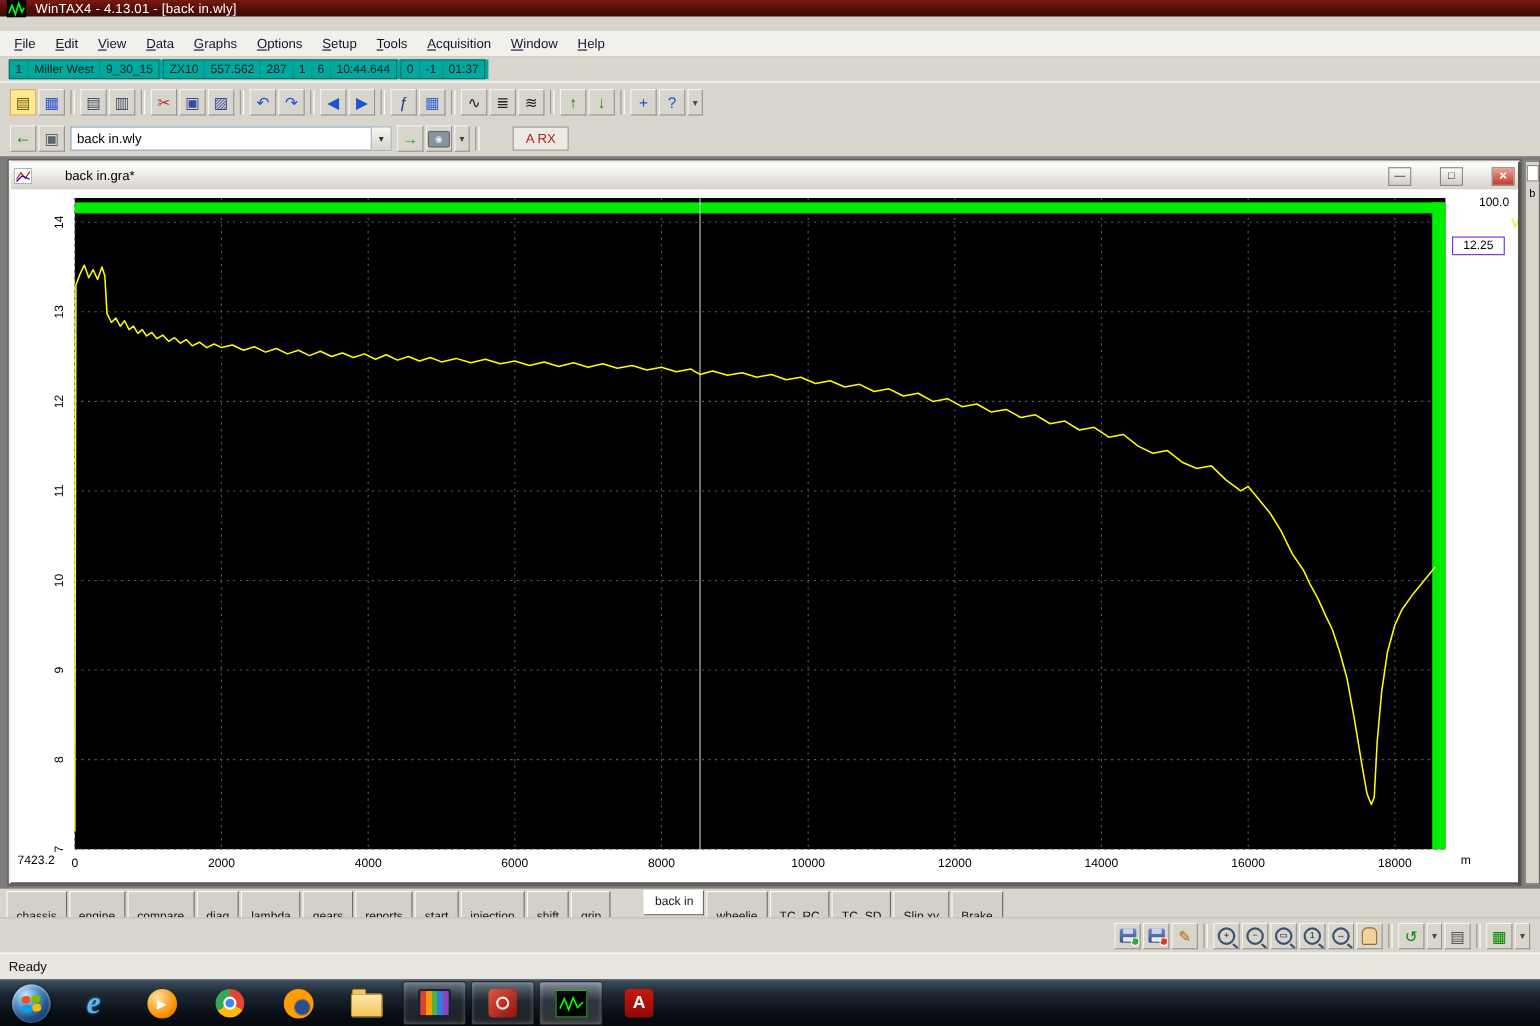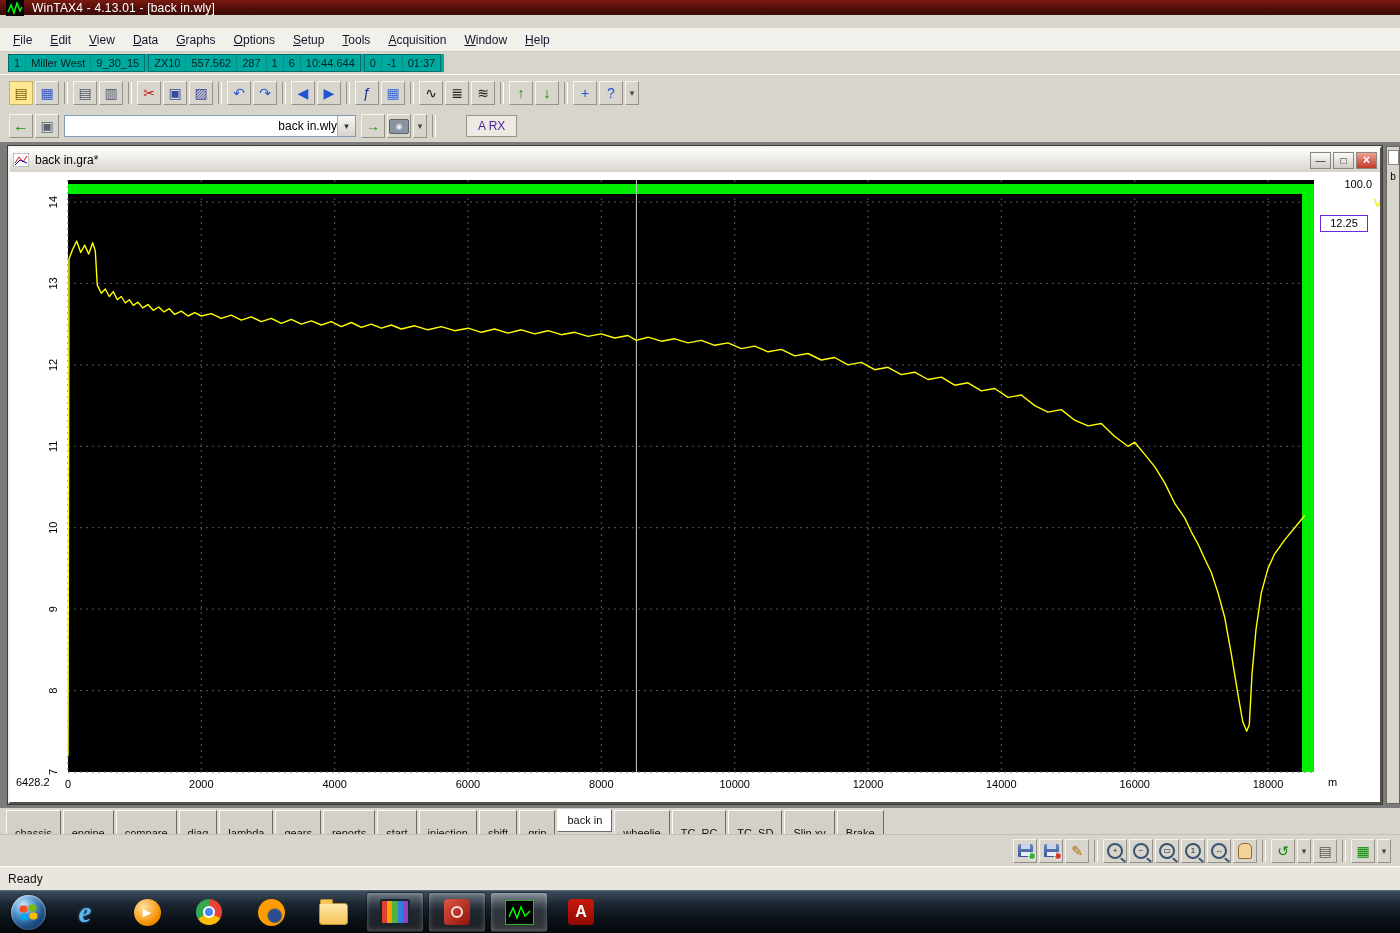--- a/index.html
+++ b/index.html
@@ -39,35 +39,35 @@
     display:flex;align-items:center;justify-content:center;font-size:8px;color:#123;}
   .mag::after{content:"";position:absolute;width:6px;height:2px;background:#3a5370;right:-5px;bottom:-4px;
     transform:rotate(40deg);border-radius:1px;}
   .disk{position:relative;width:15px;height:13px;background:linear-gradient(#6c86c2,#3c5694);border-radius:2px 2px 1px 1px;}
   .disk::before{content:"";position:absolute;left:3px;top:0;width:9px;height:5px;background:#c9d4ea;}
   .disk::after{content:"";position:absolute;left:3px;bottom:1px;width:9px;height:4px;background:#e8edf6;}
   .disk .dot{position:absolute;right:-3px;bottom:-3px;width:8px;height:8px;border-radius:50%;border:1px solid #fff;box-sizing:border-box;}
   .hand{width:12px;height:14px;background:#f3d39c;border:1px solid #96682a;border-radius:5px 5px 2px 2px;}
   .combo{display:flex;align-items:center;width:292px;height:22px;background:#fff;border:1px solid #7f9db9;
     margin:0 4px;box-sizing:border-box;}
-  .combo-text{flex:1;font-size:12px;padding-left:5px;color:#000;text-align:right;}
+  .combo-text{flex:1;font-size:12px;padding-left:5px;color:#000;}
   .combo-btn{width:17px;height:20px;background:linear-gradient(#f6f6f4,#d8d4cc);border-left:1px solid #aab;
     display:flex;align-items:center;justify-content:center;font-size:9px;color:#333;}
-  .arx{font-size:12px;padding:3px 11px;border:1px solid #9a958b;background:#eceae3;margin-left:26px;color:#4c1d95;}
+  .arx{font-size:12px;padding:3px 11px;border:1px solid #9a958b;background:#eceae3;margin-left:26px;color:#b91c1c;}
   .green-arrow{color:#0a9a00;font-weight:bold;font-size:16px;}
   .gray-glyph{color:#5a6470;}
   .cambox{background:#8a94a0;color:#e8eef4;border-radius:2px;width:18px;height:13px;font-size:8px;
     display:flex;align-items:center;justify-content:center;border:1px solid #5a646e;}
 
   
   .mdi{position:absolute;left:0;top:142px;width:100%;height:666px;background:#7b7b7b;}
   .child{position:absolute;left:8px;top:4px;width:1374px;height:658px;background:#d8d5cd;
     border:2px solid;border-color:#f4f2ec #55514b #55514b #f4f2ec;box-sizing:border-box;box-shadow:0 0 0 1px #3f3c37;}
   .childbar{height:24px;background:linear-gradient(#ffffff,#d7d3cb);display:flex;align-items:center;
-    padding:0 3px;border-bottom:1px solid #b7b3a9;}
+    padding:0 3px;border-bottom:1px solid #b7b3a9;gap:24px;}
   .child-title{font-size:12px;color:#000;margin-left:6px;flex:1;}
   .wbtn{width:21px;height:17px;background:linear-gradient(#fcfcfb,#cfccc4);border:1px solid #8a8680;
     display:flex;align-items:center;justify-content:center;font-size:10px;color:#222;margin-left:2px;box-sizing:border-box;}
   .wbtn.close{background:linear-gradient(#efa093,#c23b2a);color:#fff;font-weight:bold;font-size:12px;}
   .client{position:absolute;left:0;right:0;top:24px;bottom:0;background:#fff;overflow:hidden;}
   #chartsvg{position:absolute;left:0;top:0;}
   .chart-label{position:absolute;font-size:11px;color:#000;}
   #cursorReadout{left:6px;top:604px;}
   #xUnit{left:1318px;top:604px;}
   #scale100{right:8px;top:6px;}
@@ -75,21 +75,21 @@
   #vbattVal{left:1310px;top:43px;width:46px;height:15px;border:1px solid #6d28d9;text-align:center;line-height:15px;}
   .frag{position:absolute;left:1386px;top:4px;width:14px;height:658px;background:#d8d5cd;
     border:1px solid #6a665f;box-sizing:border-box;font-size:10px;color:#000;text-align:center;}
   .frag::before{content:"";display:block;width:9px;height:13px;background:#fff;margin:3px auto 6px;border:1px solid #888;}
 
   
   .tabbar{position:absolute;left:0;top:808px;width:100%;height:26px;background:#d8d5cd;
     display:flex;align-items:flex-start;padding:2px 0 0 6px;box-sizing:border-box;}
   .tab{font-size:11px;color:#111;background:#d4d0c7;border:1px solid;
     border-color:#fbfaf7 #6e6a62 #6e6a62 #fbfaf7;padding:16px 8px 4px;margin-right:2px;white-space:nowrap;}
-  .tab.active{background:#fff;padding:4px 9px 5px;position:relative;top:-1px;}
+  .tab.active{background:#fff;padding:4px 9px 5px;position:relative;top:-1px;margin-left:28px;}
   .statusbar{position:absolute;left:0;top:866px;width:100%;height:24px;background:#e9e6df;border-top:1px solid #fff;
     display:flex;align-items:center;padding-left:8px;box-sizing:border-box;font-size:12px;color:#111;}
 
   
   .taskbar{position:absolute;left:0;top:890px;width:100%;height:43px;
     background:linear-gradient(180deg,#3e4e5e 0%,#1c2733 30%,#0a1017 70%,#05080c 100%);
     display:flex;align-items:center;padding-left:2px;box-sizing:border-box;border-top:1px solid #5a6a7a;}
   .orb{width:52px;height:43px;display:flex;align-items:center;justify-content:center;}
   .orb-ball{width:35px;height:35px;border-radius:50%;
     background:radial-gradient(circle at 35% 28%,#cfe6f8 0%,#5d9fd4 30%,#1e4f86 62%,#0a2545 100%);
@@ -276,21 +276,21 @@
           <text x="191.3" y="616" text-anchor="middle" font-size="11" font-family="Liberation Sans, sans-serif" fill="#000">2000</text>
           <text x="324.7" y="616" text-anchor="middle" font-size="11" font-family="Liberation Sans, sans-serif" fill="#000">4000</text>
           <text x="458.0" y="616" text-anchor="middle" font-size="11" font-family="Liberation Sans, sans-serif" fill="#000">6000</text>
           <text x="591.3" y="616" text-anchor="middle" font-size="11" font-family="Liberation Sans, sans-serif" fill="#000">8000</text>
           <text x="724.7" y="616" text-anchor="middle" font-size="11" font-family="Liberation Sans, sans-serif" fill="#000">10000</text>
           <text x="858.0" y="616" text-anchor="middle" font-size="11" font-family="Liberation Sans, sans-serif" fill="#000">12000</text>
           <text x="991.3" y="616" text-anchor="middle" font-size="11" font-family="Liberation Sans, sans-serif" fill="#000">14000</text>
           <text x="1124.7" y="616" text-anchor="middle" font-size="11" font-family="Liberation Sans, sans-serif" fill="#000">16000</text>
           <text x="1258.0" y="616" text-anchor="middle" font-size="11" font-family="Liberation Sans, sans-serif" fill="#000">18000</text>
         </svg>
-      <div class="chart-label" id="cursorReadout">6428.2</div>
+      <div class="chart-label" id="cursorReadout">7423.2</div>
       <div class="chart-label" id="xUnit">m</div>
       <div class="chart-label" id="scale100">100.0</div>
       <div class="chart-label" id="vbattName">VBatt</div>
       <div class="chart-label" id="vbattVal">12.25</div>
     </div>
   </div>
   <div class="frag">
     <span>b</span>
   </div>
 </div>

